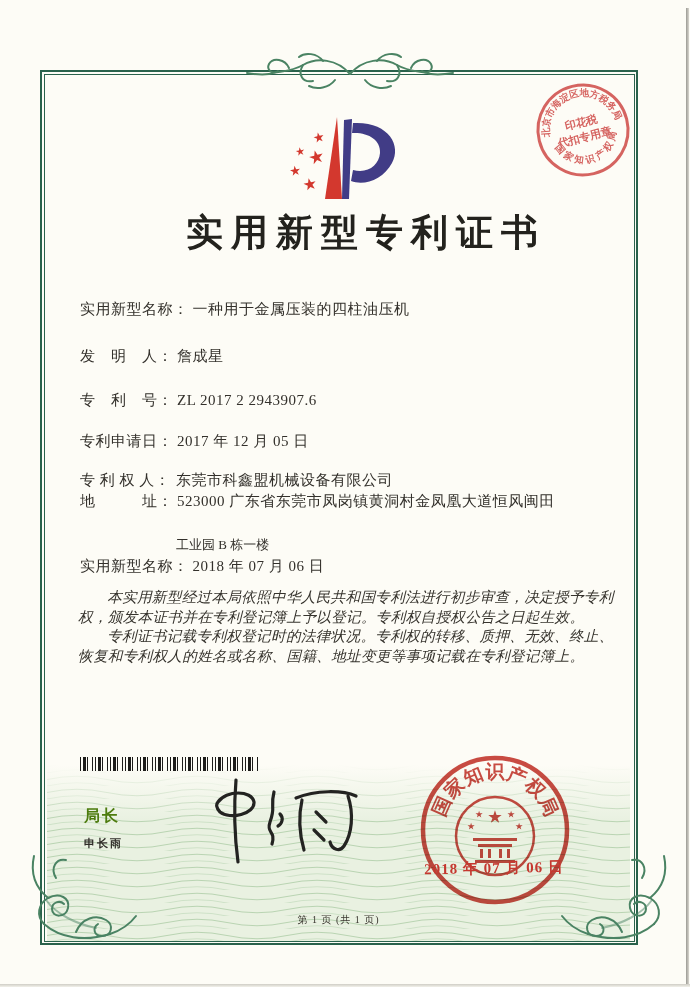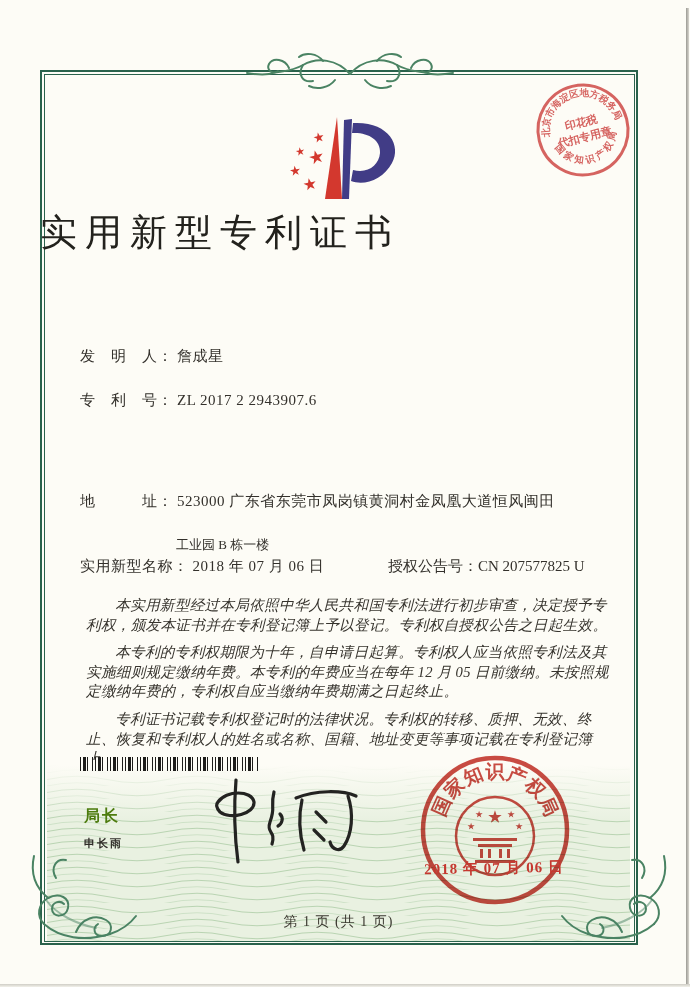--- a/index.html
+++ b/index.html
@@ -18,31 +18,31 @@
 
   .cert-no{position:absolute;left:80px;top:112px;font-size:16px;letter-spacing:4px;
            color:#2f2c28;}
 
   .logo{position:absolute;left:276px;top:101px;width:148px;height:106px;}
 
   .tax-stamp{position:absolute;left:505px;top:62px;width:156px;height:140px;opacity:.85;}
   .tax-stamp text{fill:var(--stamp-red);font-family:"Liberation Serif","DejaVu Serif",serif;}
   .stamp-arc text{font-weight:600;}
 
-  .title{position:absolute;left:40px;top:208px;width:506px;text-align:left;
-         font-size:37px;font-weight:normal;letter-spacing:8px;color:var(--title-ink);}
+  .title{position:absolute;left:40px;top:208px;width:506px;text-align:right;
+         font-size:37px;font-weight:bold;letter-spacing:8px;color:var(--title-ink);}
 
   .field-row{position:absolute;left:80px;font-size:15px;color:#33302b;white-space:nowrap;}
   .field-row .lab{display:inline-block;min-width:92px;letter-spacing:.5px;}
   .field-row .val{margin-left:4px;letter-spacing:.5px;}
   .addr2{position:absolute;left:176px;font-size:13px;color:#33302b;}
   .grant-no-block{position:absolute;left:388px;font-size:15px;color:#33302b;white-space:nowrap;}
 
   .paragraphs{position:absolute;left:78px;top:588px;width:548px;}
-  .paragraphs p{margin:8px;text-indent:2em;font-size:14.6px;line-height:19.6px;
+  .paragraphs p{margin:0;text-indent:2em;font-size:14.6px;line-height:19.6px;
                 font-style:italic;color:#36332d;letter-spacing:.3px;}
 
   .barcode{position:absolute;left:80px;top:757px;width:178px;height:14px;
     background:repeating-linear-gradient(90deg,
       var(--barcode-ink) 0 1.5px,transparent 1.5px 3px,
       var(--barcode-ink) 3px 6px,transparent 6px 7.5px,
       var(--barcode-ink) 7.5px 8.5px,transparent 8.5px 12px,
       var(--barcode-ink) 12px 13px,transparent 13px 15px);}
 
   
@@ -66,21 +66,21 @@
 
   .cnipa-seal{position:absolute;left:398px;top:752px;width:195px;height:160px;opacity:.9;
               mix-blend-mode:multiply;}
   .cnipa-seal text{fill:var(--seal-red);font-weight:bold;
               font-family:"Liberation Serif","DejaVu Serif",serif;}
   .seal-date{position:absolute;left:404px;top:859px;width:180px;text-align:center;
       font-size:15px;font-weight:600;color:var(--seal-red);letter-spacing:1px;
       transform:rotate(-1deg);}
 
   .footer{position:absolute;left:40px;top:913px;width:597px;text-align:center;
-      font-size:14px;color:#3a372f;letter-spacing:1px;}
+      font-size:10px;color:#3a372f;letter-spacing:1px;}
 </style>
 </head>
 <body>
 
 <div class="page">
   <div class="paper"></div>
   <div class="page-edge-right"></div>
   <div class="page-edge-bottom"></div>
 
   <div class="frame">
@@ -140,40 +140,45 @@
           <text transform="rotate(180 78 68) rotate(180 78 35)" x="78" y="35" text-anchor="middle" font-size="9.5">识</text>
           <text transform="rotate(158.66666666666669 78 68) rotate(180 78 35)" x="78" y="35" text-anchor="middle" font-size="9.5">产</text>
           <text transform="rotate(137.33333333333331 78 68) rotate(180 78 35)" x="78" y="35" text-anchor="middle" font-size="9.5">权</text>
           <text transform="rotate(116 78 68) rotate(180 78 35)" x="78" y="35" text-anchor="middle" font-size="9.5">局</text>
         </g>
     </g>
   </svg>
 
   <div class="title">实用新型专利证书</div>
 
+  <div class="field-row" style="top:300px">
+    <span class="lab">实用新型名称：</span><span class="val">一种用于金属压装的四柱油压机</span>
+  </div>
   <div class="field-row" style="top:347px">
     <span class="lab">发　明　人：</span><span class="val">詹成星</span>
   </div>
   <div class="field-row" style="top:391px">
     <span class="lab">专　利　号：</span><span class="val">ZL 2017 2 2943907.6</span>
+  </div>
+  <div class="field-row" style="top:432px">
+    <span class="lab">专利申请日：</span><span class="val">2017 年 12 月 05 日</span>
+  </div>
+  <div class="field-row" style="top:471px">
+    <span class="lab">专 利 权 人：</span><span class="val">东莞市科鑫盟机械设备有限公司</span>
   </div>
   <div class="field-row" style="top:492px">
     <span class="lab">地　　　址：</span><span class="val">523000 广东省东莞市凤岗镇黄洞村金凤凰大道恒风闽田</span>
   </div>
   <div class="addr2" style="top:536px">工业园 B 栋一楼</div>
   <div class="field-row" style="top:557px">
     <span class="lab">实用新型名称：</span><span class="val">2018 年 07 月 06 日</span>
   </div>
-  <div class="grant-no-block" style="top:557px">
-    <span class="lab" style="min-width:0">授权公告号：</span><span class="val">CN 207577825 U</span>
-  </div>
 
   <div class="paragraphs">
     <p>本实用新型经过本局依照中华人民共和国专利法进行初步审查，决定授予专利权，颁发本证书并在专利登记簿上予以登记。专利权自授权公告之日起生效。</p>
-    <p>本专利的专利权期限为十年，自申请日起算。专利权人应当依照专利法及其实施细则规定缴纳年费。本专利的年费应当在每年 12 月 05 日前缴纳。未按照规定缴纳年费的，专利权自应当缴纳年费期满之日起终止。</p>
     <p>专利证书记载专利权登记时的法律状况。专利权的转移、质押、无效、终止、恢复和专利权人的姓名或名称、国籍、地址变更等事项记载在专利登记簿上。</p>
   </div>
 
   <div class="green-panel">
     <svg class="waves" width="583" height="181">
       <defs>
         <pattern id="wv" width="120" height="13" patternUnits="userSpaceOnUse">
           <rect width="120" height="13" fill="#e9f1e1"></rect>
           <path d="M0,6.5 Q30,0 60,6.5 T120,6.5" fill="none" stroke="#b9d4b2" stroke-width="1"></path>
           <path d="M0,13 Q30,6.5 60,13 T120,13" fill="none" stroke="#c7ddc0" stroke-width="0.8"></path>

